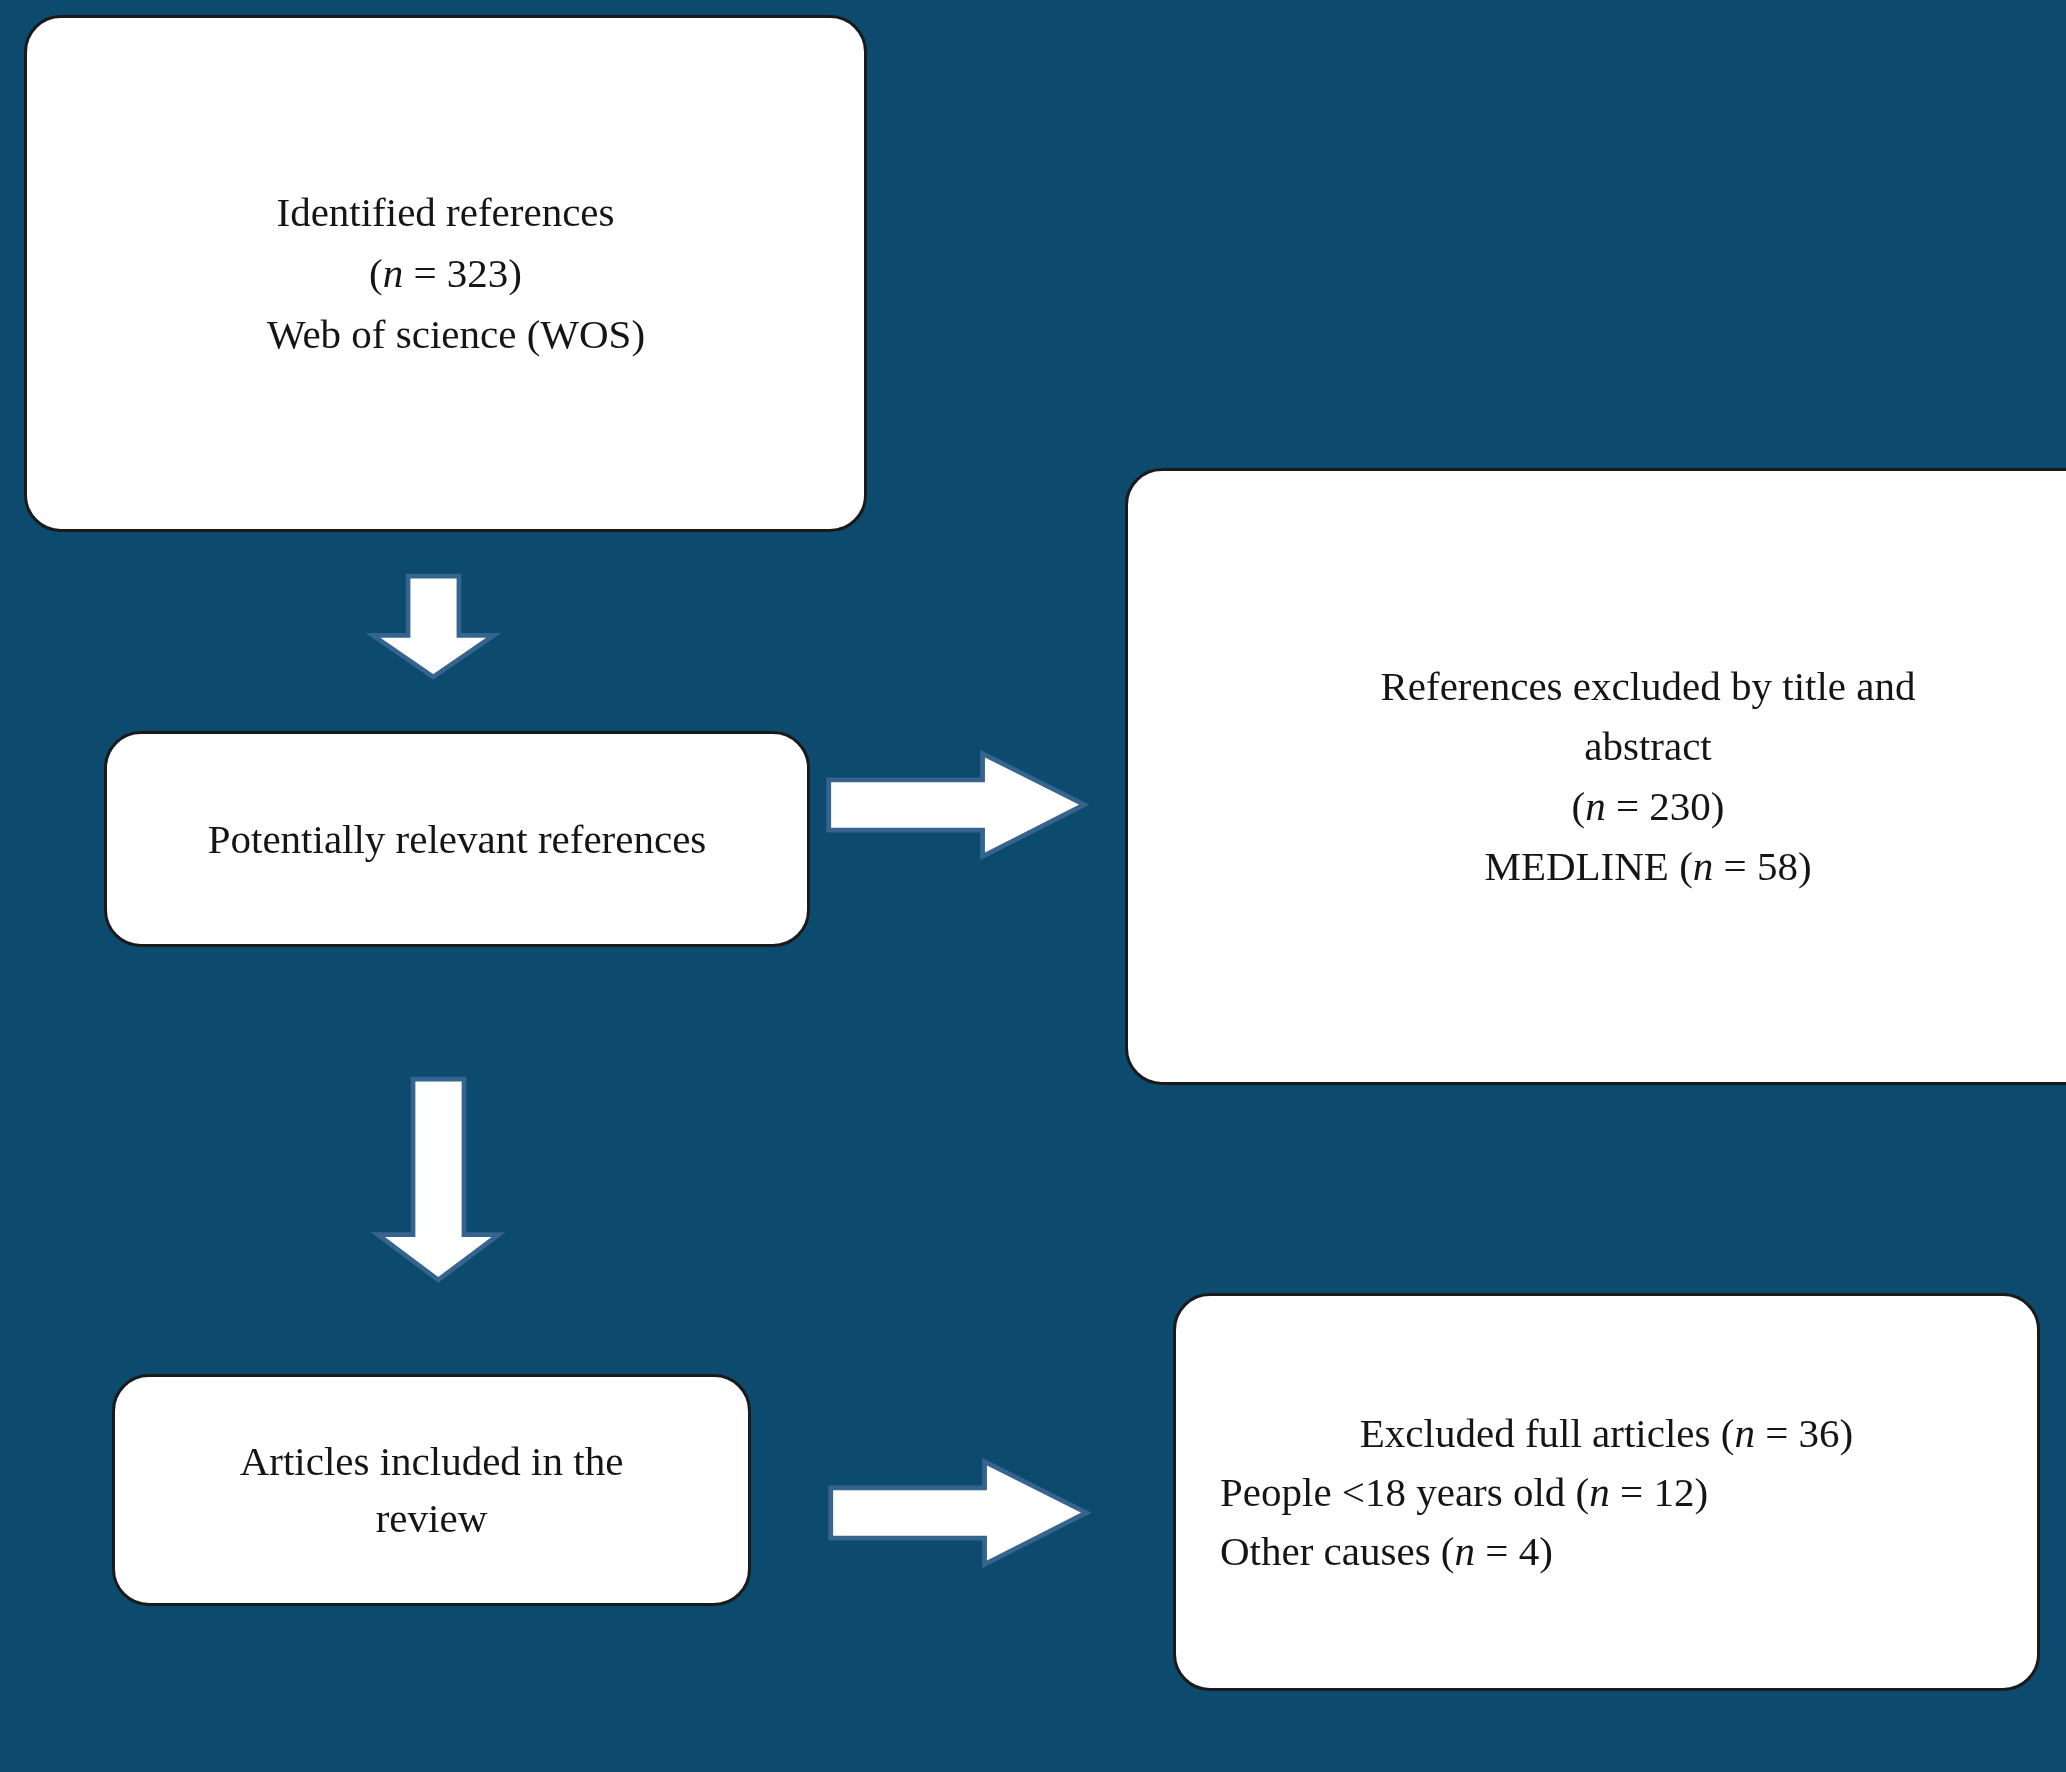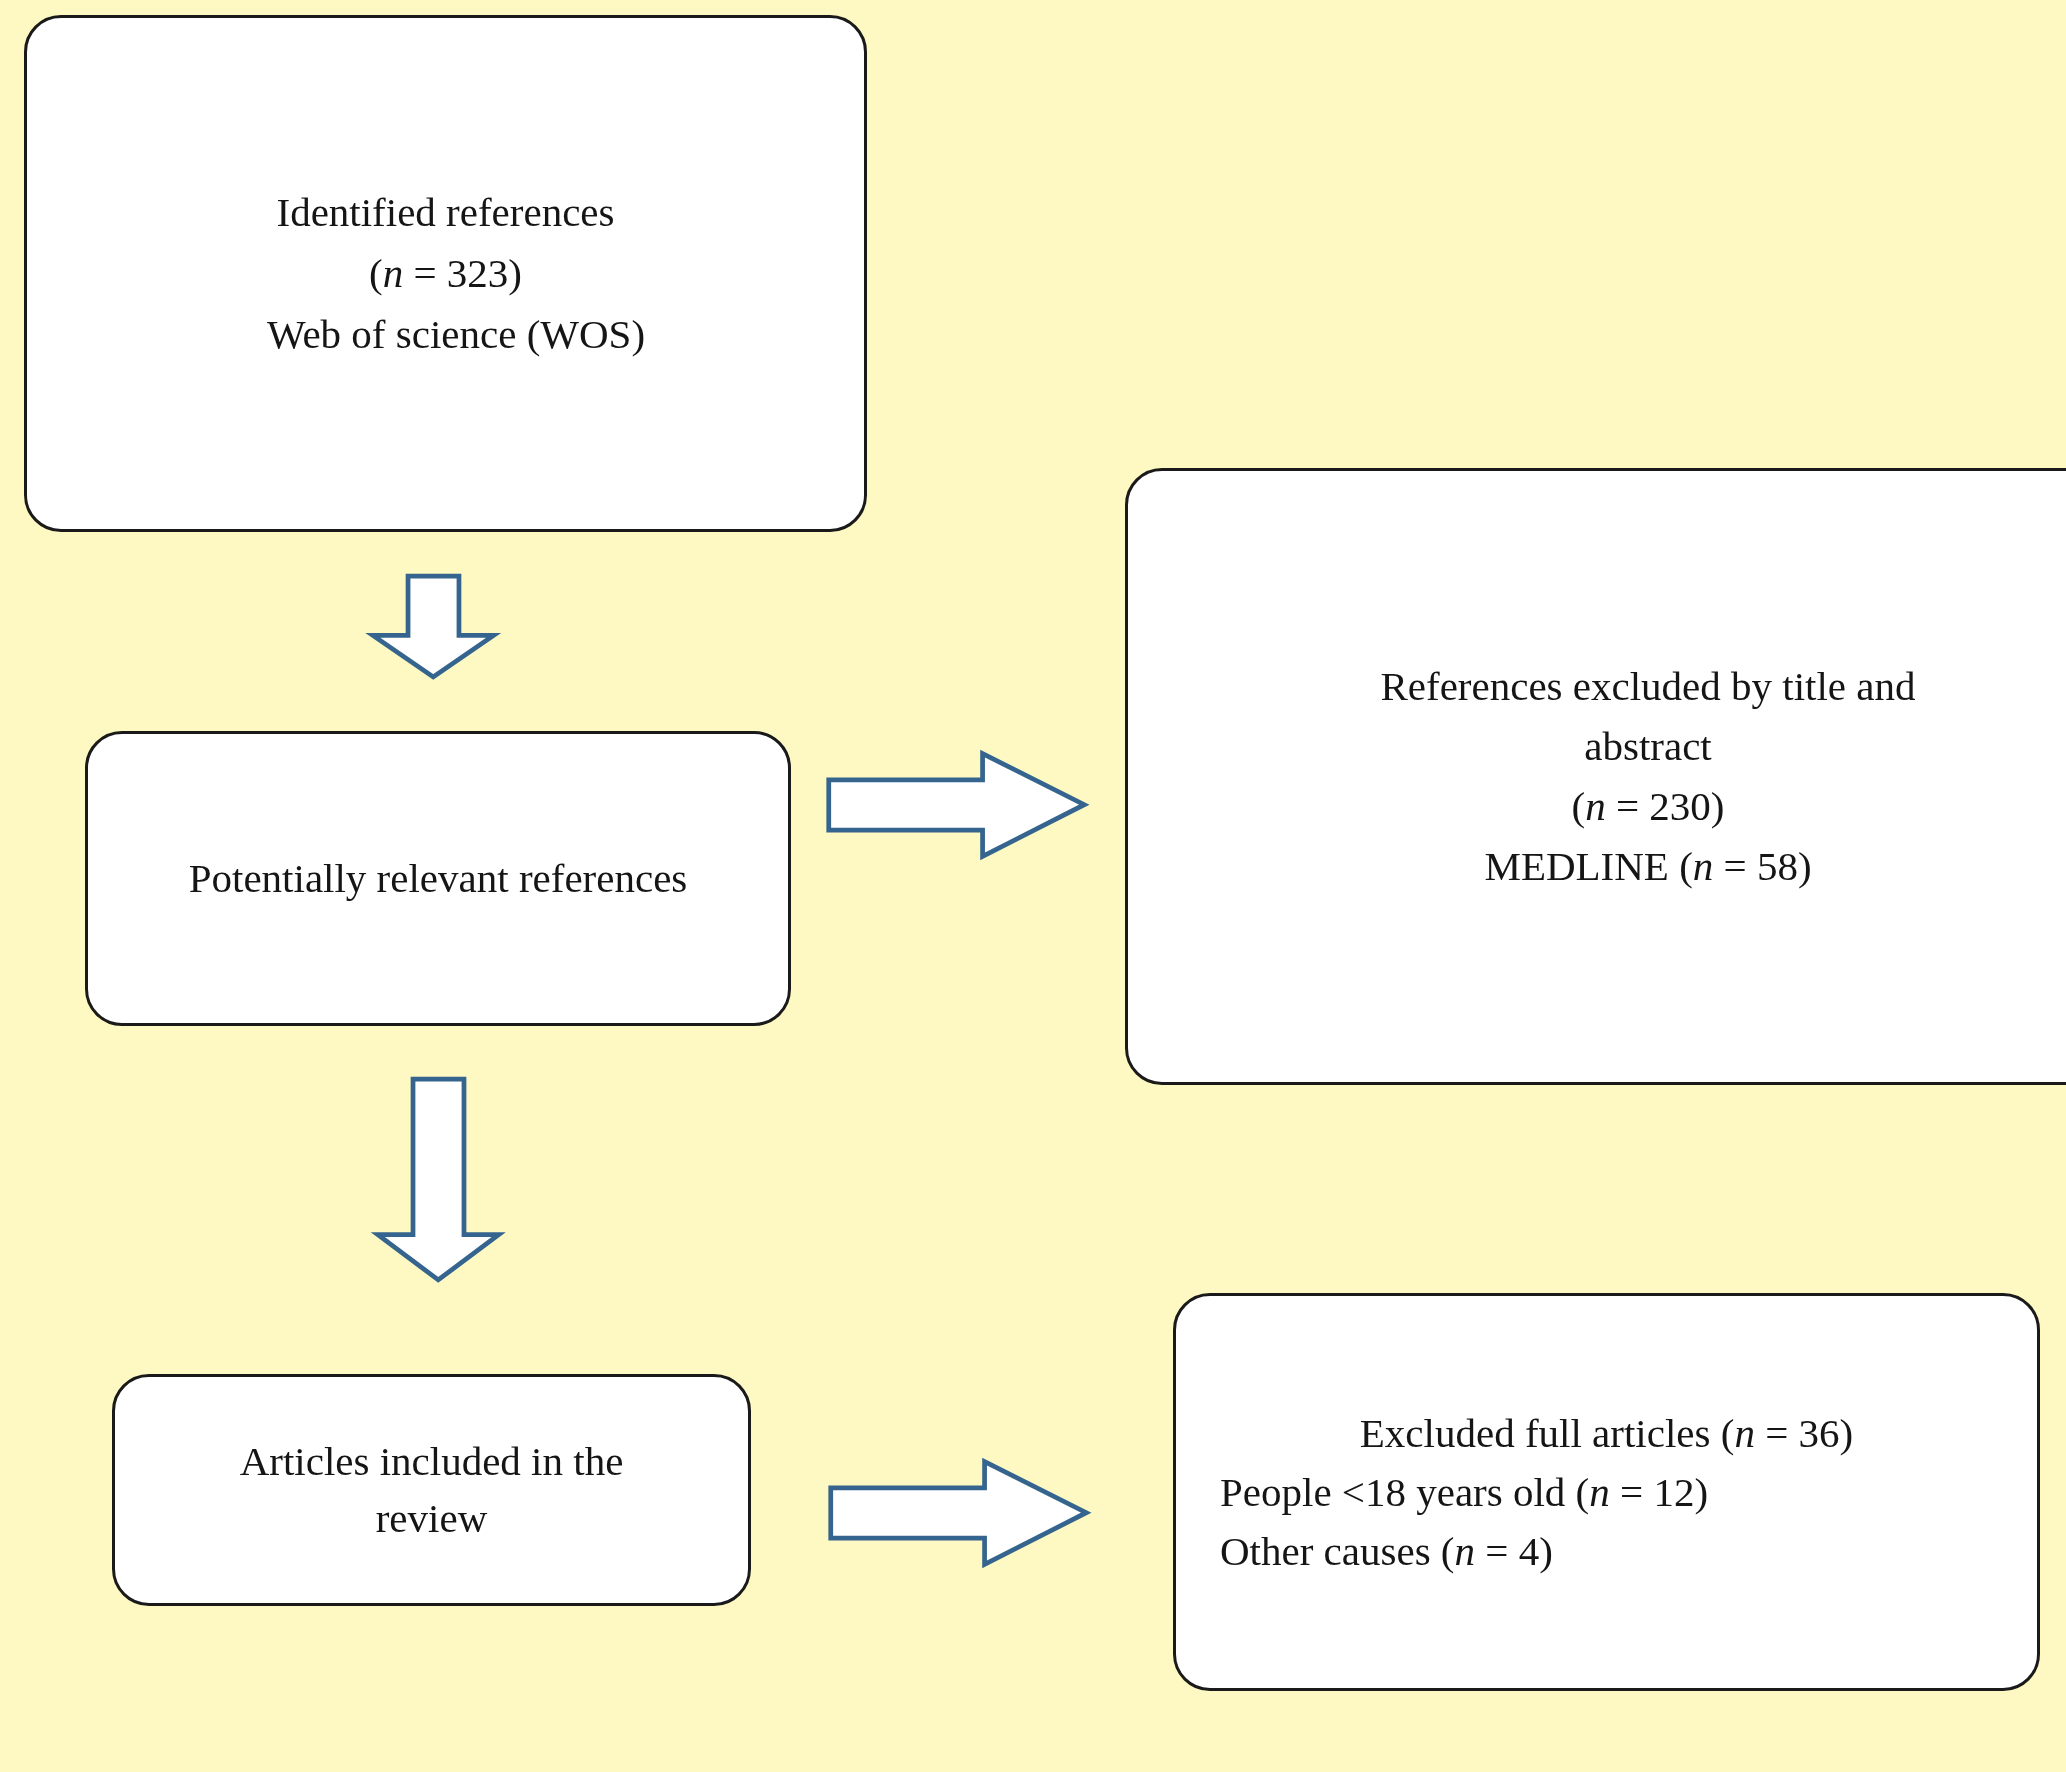--- a/index.html
+++ b/index.html
@@ -5,21 +5,21 @@
 <style>
   html, body {
     margin: 0;
     padding: 0;
     background: #ffffff;
   }
   #canvas {
     position: relative;
     width: 2066px;
     height: 1773px;
-    background: #fef9c3;
+    background: #0c4a6e;
     overflow: hidden;
     font-family: "Liberation Serif", "DejaVu Serif", serif;
   }
   .flow-box {
     position: absolute;
     box-sizing: border-box;
     background: #ffffff;
     border: 3.7px solid #1a1a1a;
     border-radius: 37px;
     display: flex;
@@ -45,21 +45,21 @@
   }
   #box-identified .stack { padding-left: 0; }
   #box-identified .box-line { margin: 20px 0; }
 
   #box-excluded-title {
     left: 1125px; top: 468px;  width: 1006px; height: 617px; padding-left: 40px;
   }
   #box-excluded-title .box-line { margin: 19px 0; }
 
   #box-potentially {
-    left: 85px; top: 731px; width: 706px; height: 295px;
+    left: 104px; top: 731px; width: 706px; height: 216px;
   }
   #box-potentially .box-line { margin: 16px 0; }
 
   #box-included {
     left: 112px; top: 1374px; width: 639px; height: 232px;
   }
   #box-included .box-line { margin: 16px 0; }
 
   #box-excluded-full {
     left: 1173px; top: 1293px; width: 867px; height: 398px;

